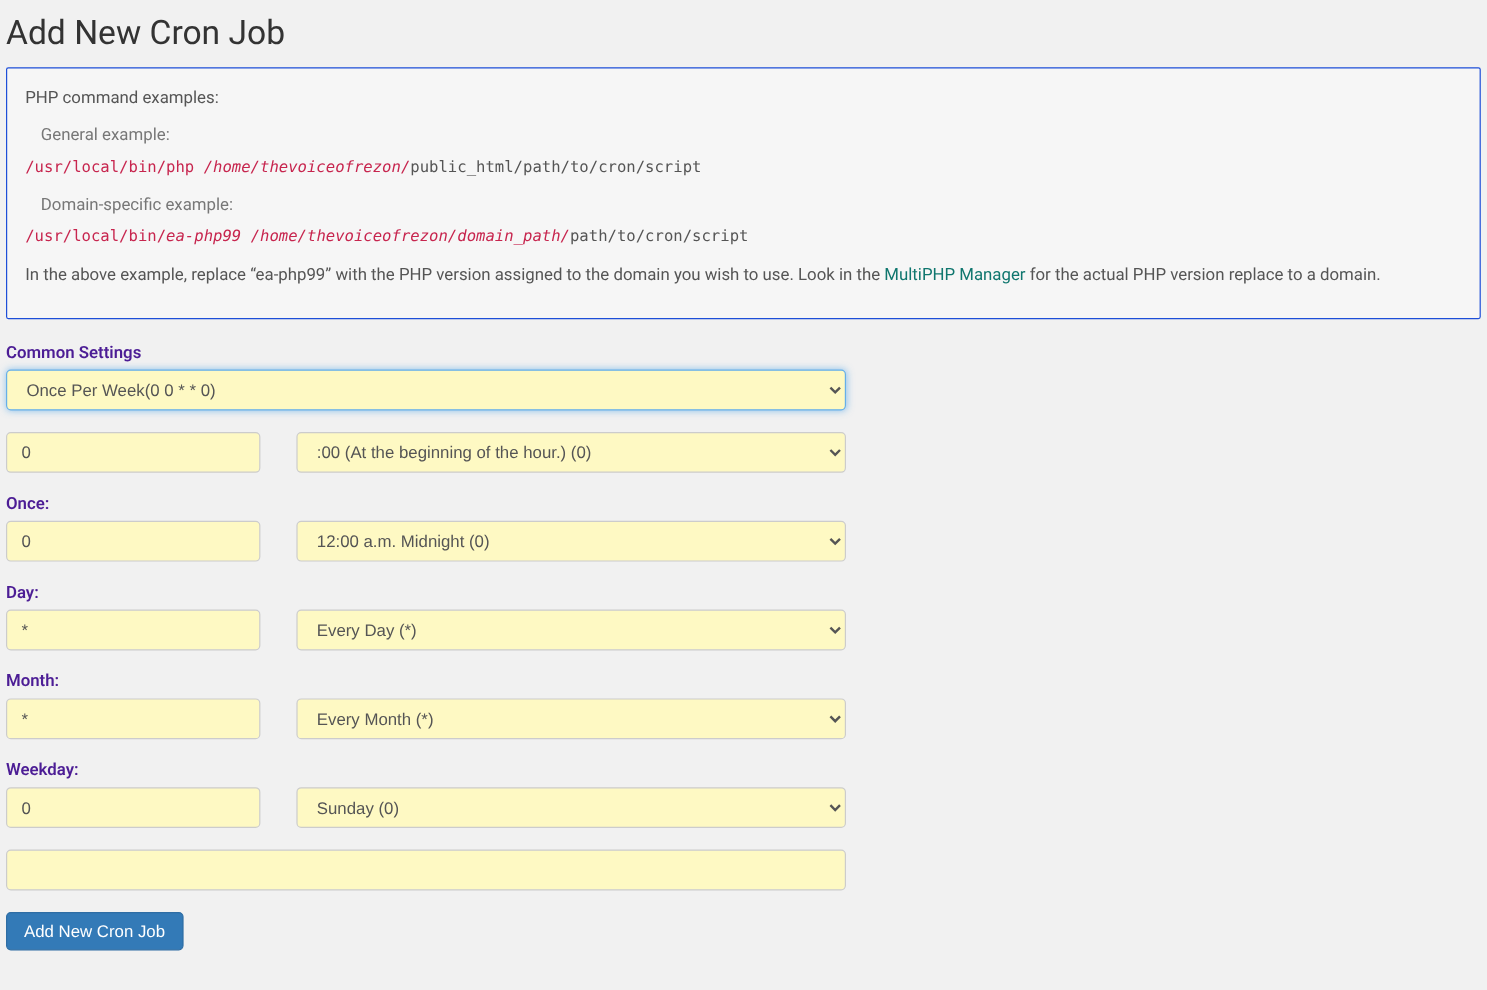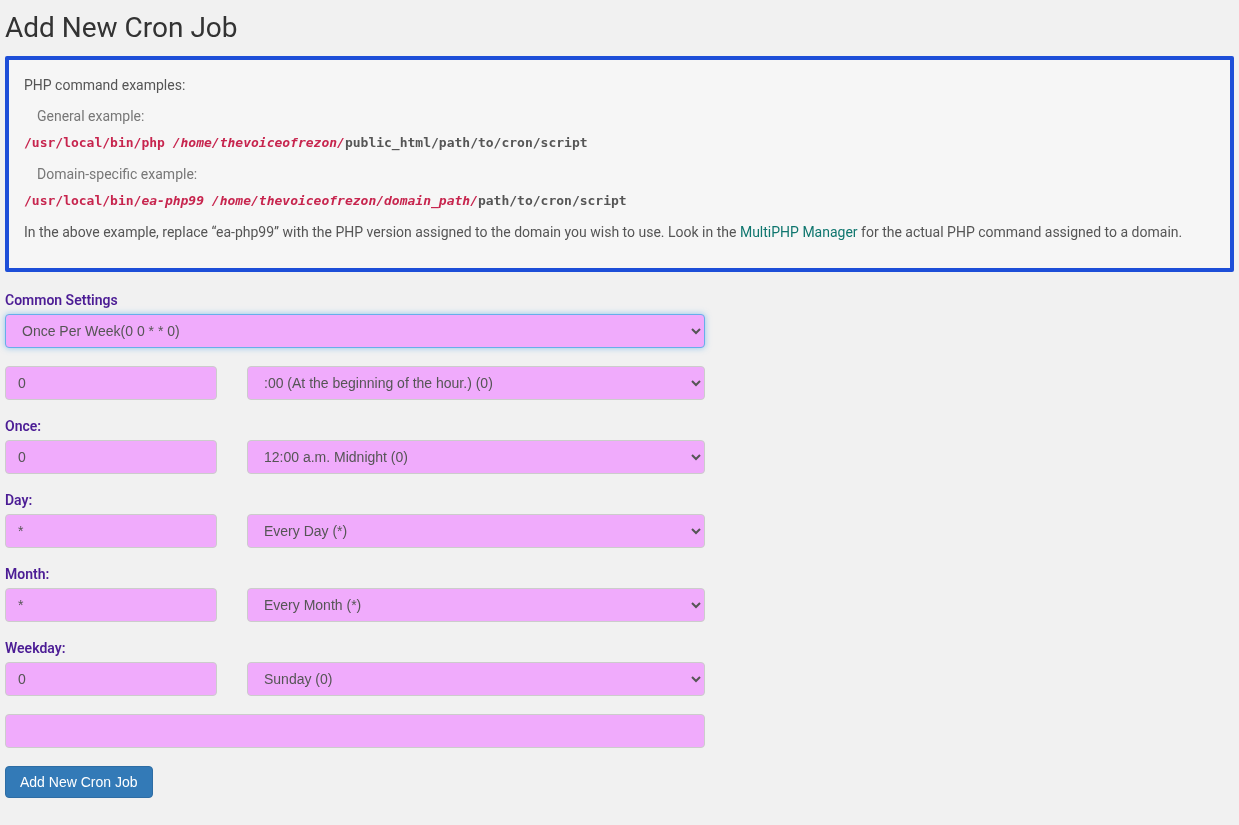--- a/index.html
+++ b/index.html
@@ -10,21 +10,21 @@
       font-size: 14px;
       padding: 5px;
     }
     h2.page-title {
       font-size: 28px;
       font-weight: 400;
       color: #333;
       margin: 6px 0 12px 0;
     }
     .help-panel {
-      border: 4px solid #1d4ed8;
+      border: 1px solid #1d4ed8;
       background: #f6f6f6;
       padding: 15px;
       border-radius: 2px;
       margin-bottom: 20px;
     }
     .help-panel p {
       color: #555;
       margin-bottom: 10px;
       line-height: 1.5;
     }
@@ -34,21 +34,20 @@
       margin-left: 13px;
     }
     .code-line {
       font-family: "Menlo","Consolas",monospace;
       font-size: 13px;
       color: #555;
       margin-bottom: 10px;
       line-height: 1.6;
       white-space: nowrap;
       overflow-x: auto;
-      font-weight: bold;
     }
     .code-var  { color: #c7254e; }
     .code-ital { color: #c7254e; font-style: italic; }
     .note { color: #555; line-height: 1.5; }
     .link {
       color: #0f766e;
       text-decoration: none;
       cursor: pointer;
     }
     .form-area { max-width: 700px; }
@@ -68,21 +67,21 @@
     .form-row .text-col { width: 212px; flex: 0 0 212px; }
     .form-row .select-col { flex: 1; min-width: 0; }
 
     input.form-control, select.form-control {
       width: 100%;
       height: 34px;
       padding: 6px 12px;
       font-size: 14px;
       line-height: 1.4;
       color: #555;
-      background-color: #f0abfc;
+      background-color: #fef9c3;
       border: 1px solid #ccc;
       border-radius: 4px;
     }
     select.form-control {
       appearance: auto;
       -webkit-appearance: menulist;
     }
     select.form-control.focused {
       outline: none;
       border-color: #66afe9;
@@ -111,21 +110,21 @@
   <div class="code-line">
     <span class="code-var">/usr/local/bin/php </span><span class="code-ital">/home/thevoiceofrezon/</span><span>public_html/path/to/cron/script</span>
   </div>
 
   <p class="example-heading">Domain-specific example:</p>
   <div class="code-line">
     <span class="code-var">/usr/local/bin/</span><span class="code-ital">ea-php99 </span><span class="code-ital">/home/thevoiceofrezon/</span><span class="code-ital">domain_path/</span><span>path/to/cron/script</span>
   </div>
 
   <p class="note">
-    <span>In the above example, replace “ea-php99” with the PHP version assigned to the domain you wish to use. Look in the </span><a class="link">MultiPHP Manager</a><span> for the actual PHP command assigned to a domain.</span>
+    <span>In the above example, replace “ea-php99” with the PHP version assigned to the domain you wish to use. Look in the </span><a class="link">MultiPHP Manager</a><span> for the actual PHP version replace to a domain.</span>
   </p>
 </div>
 
 <div class="form-area">
 
   <div class="form-group">
     <label>Common Settings</label>
     <select class="form-control focused">
       <option>Once Per Week(0 0 * * 0)</option>
     </select>

